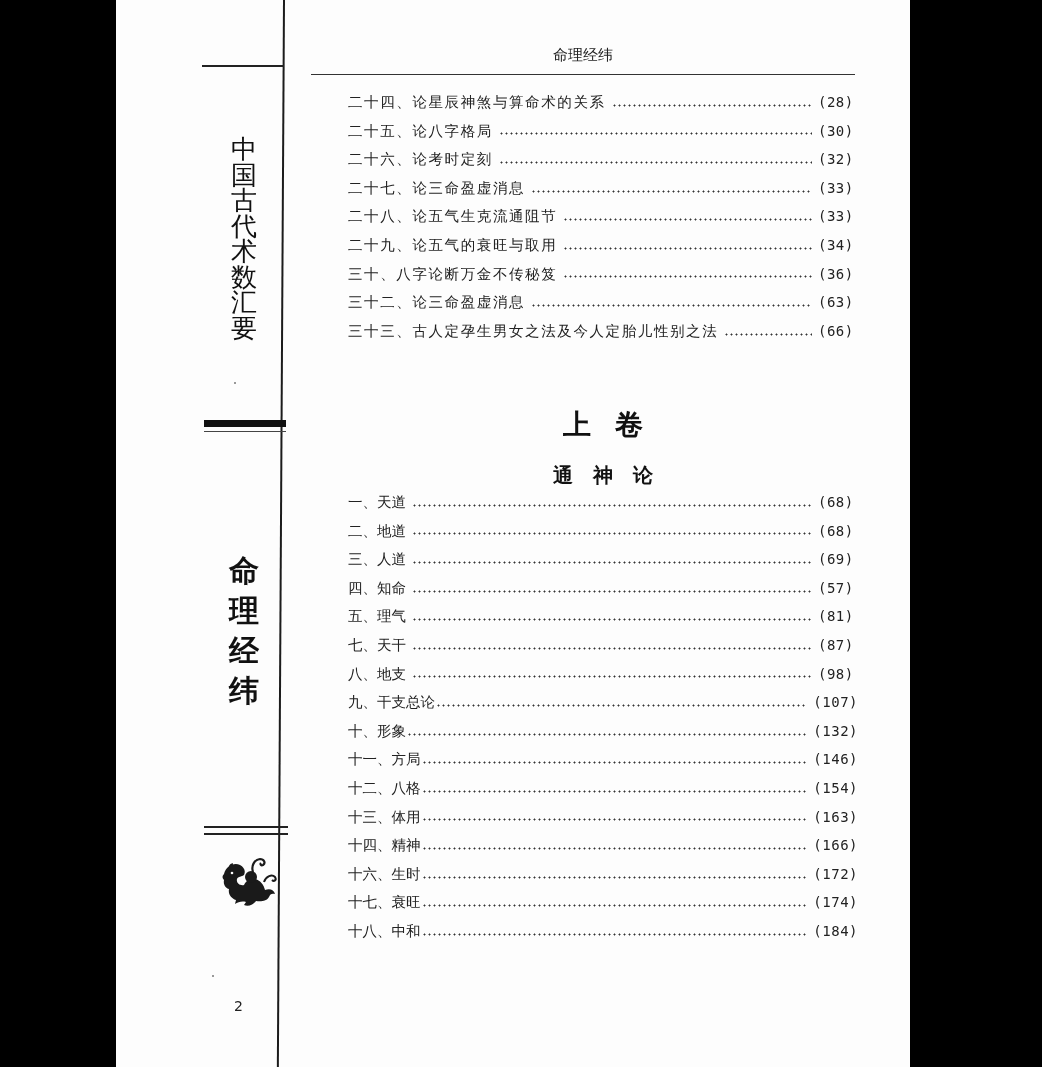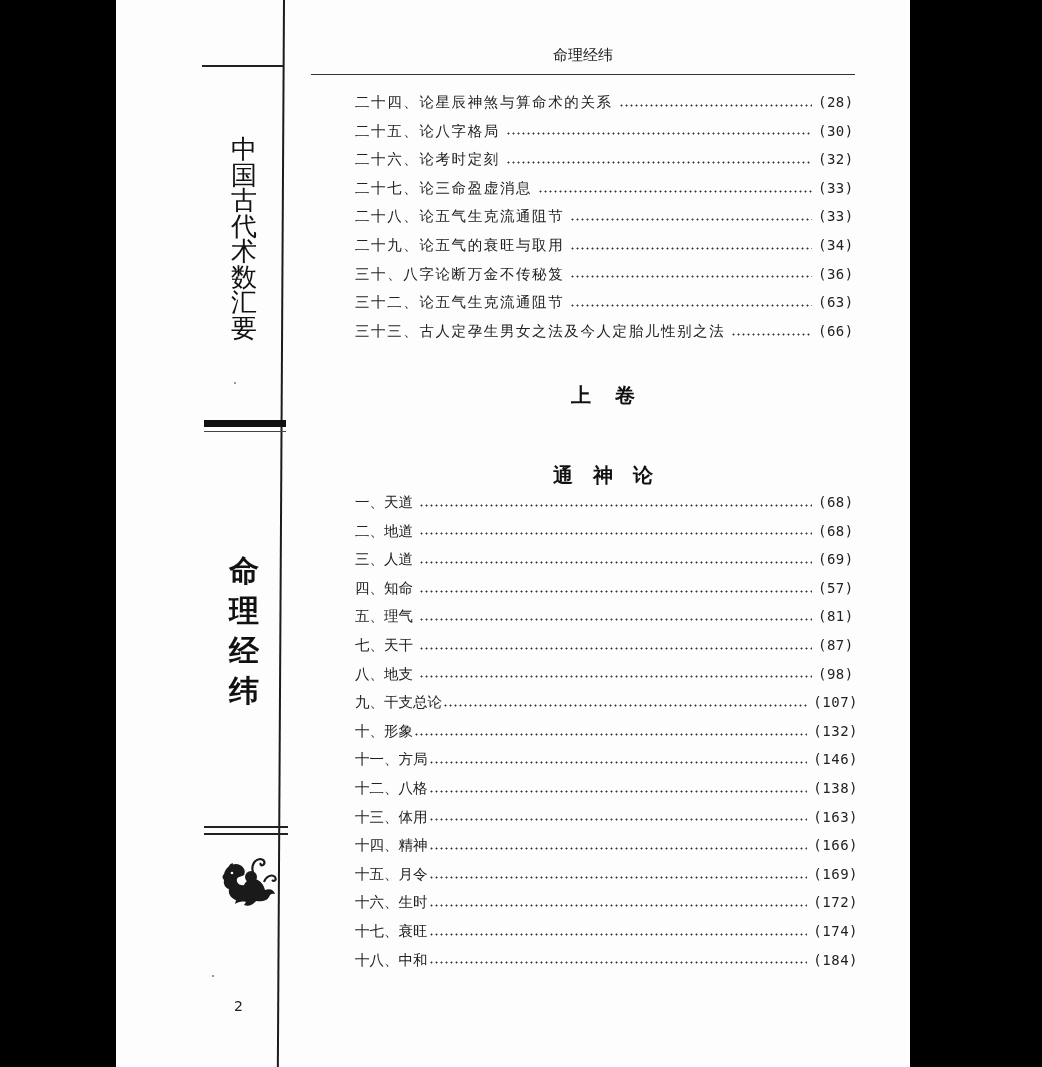--- a/index.html
+++ b/index.html
@@ -61,39 +61,39 @@
     
     .toc { position: absolute; left: 232px; width: 510px; }
     .toc-a { top: 88px; }
     .toc-b { top: 488px; }
     .toc-row {
       display: flex; align-items: baseline;
       height: 28.6px; line-height: 28.6px;
       font-size: 14.5px; color: #222;
     }
     .toc-a .toc-row { letter-spacing: 1.6px; }
-    .toc-label { white-space: nowrap; font-family: "DejaVu Sans", "Liberation Sans", sans-serif; margin-left: 7px; }
+    .toc-label { white-space: nowrap; font-family: "DejaVu Sans", "Liberation Sans", sans-serif; }
     .toc-dots {
       flex: 1; margin: 0 6px; height: 1px; align-self: center;
       margin-top: 6px;
       background-image: radial-gradient(circle, #333 0.9px, transparent 1.1px);
       background-size: 5px 3px; background-repeat: repeat-x;
       height: 3px;
     }
     .toc-b .toc-row.tight .toc-dots { margin-left: 1px; }
     .toc-page {
       white-space: nowrap; font-family: "DejaVu Sans Mono", "Liberation Mono", monospace;
       font-size: 14px; letter-spacing: 0.5px; min-width: 40px; text-align: left;
     }
     .section-title {
       position: absolute; left: 232px; width: 510px; text-align: center;
       font-family: "DejaVu Sans", "Liberation Sans", sans-serif;
       font-weight: bold; color: #111;
     }
-    .vol-title { top: 382px; font-size: 20px; word-spacing: 0; }
+    .vol-title { top: 406px; font-size: 28px; word-spacing: 0; }
     .vol-title span { margin: 0 12px; }
     .chap-title { top: 462px; font-size: 20px; }
     .chap-title span { margin: 0 10px; }
   </style>
 </head>
 <body>
 
 <div class="page">
 
   <div class="spine-vline"></div>
@@ -172,21 +172,21 @@
       <span class="toc-label">二十九、论五气的衰旺与取用</span>
       <span class="toc-dots"></span>
       <span class="toc-page">(34)</span>
     </div>
     <div class="toc-row">
       <span class="toc-label">三十、八字论断万金不传秘笈</span>
       <span class="toc-dots"></span>
       <span class="toc-page">(36)</span>
     </div>
     <div class="toc-row">
-      <span class="toc-label">三十二、论五气生克流通阻节</span>
+      <span class="toc-label">三十二、论三命盈虚消息</span>
       <span class="toc-dots"></span>
       <span class="toc-page">(63)</span>
     </div>
     <div class="toc-row">
       <span class="toc-label">三十三、古人定孕生男女之法及今人定胎儿性别之法</span>
       <span class="toc-dots"></span>
       <span class="toc-page">(66)</span>
     </div>
   </div>
 
@@ -245,38 +245,33 @@
       <span class="toc-page">(132)</span>
     </div>
     <div class="toc-row tight">
       <span class="toc-label">十一、方局</span>
       <span class="toc-dots"></span>
       <span class="toc-page">(146)</span>
     </div>
     <div class="toc-row tight">
       <span class="toc-label">十二、八格</span>
       <span class="toc-dots"></span>
-      <span class="toc-page">(138)</span>
+      <span class="toc-page">(154)</span>
     </div>
     <div class="toc-row tight">
       <span class="toc-label">十三、体用</span>
       <span class="toc-dots"></span>
       <span class="toc-page">(163)</span>
     </div>
     <div class="toc-row tight">
       <span class="toc-label">十四、精神</span>
       <span class="toc-dots"></span>
       <span class="toc-page">(166)</span>
     </div>
     <div class="toc-row tight">
-      <span class="toc-label">十五、月令</span>
-      <span class="toc-dots"></span>
-      <span class="toc-page">(169)</span>
-    </div>
-    <div class="toc-row tight">
       <span class="toc-label">十六、生时</span>
       <span class="toc-dots"></span>
       <span class="toc-page">(172)</span>
     </div>
     <div class="toc-row tight">
       <span class="toc-label">十七、衰旺</span>
       <span class="toc-dots"></span>
       <span class="toc-page">(174)</span>
     </div>
     <div class="toc-row tight">

